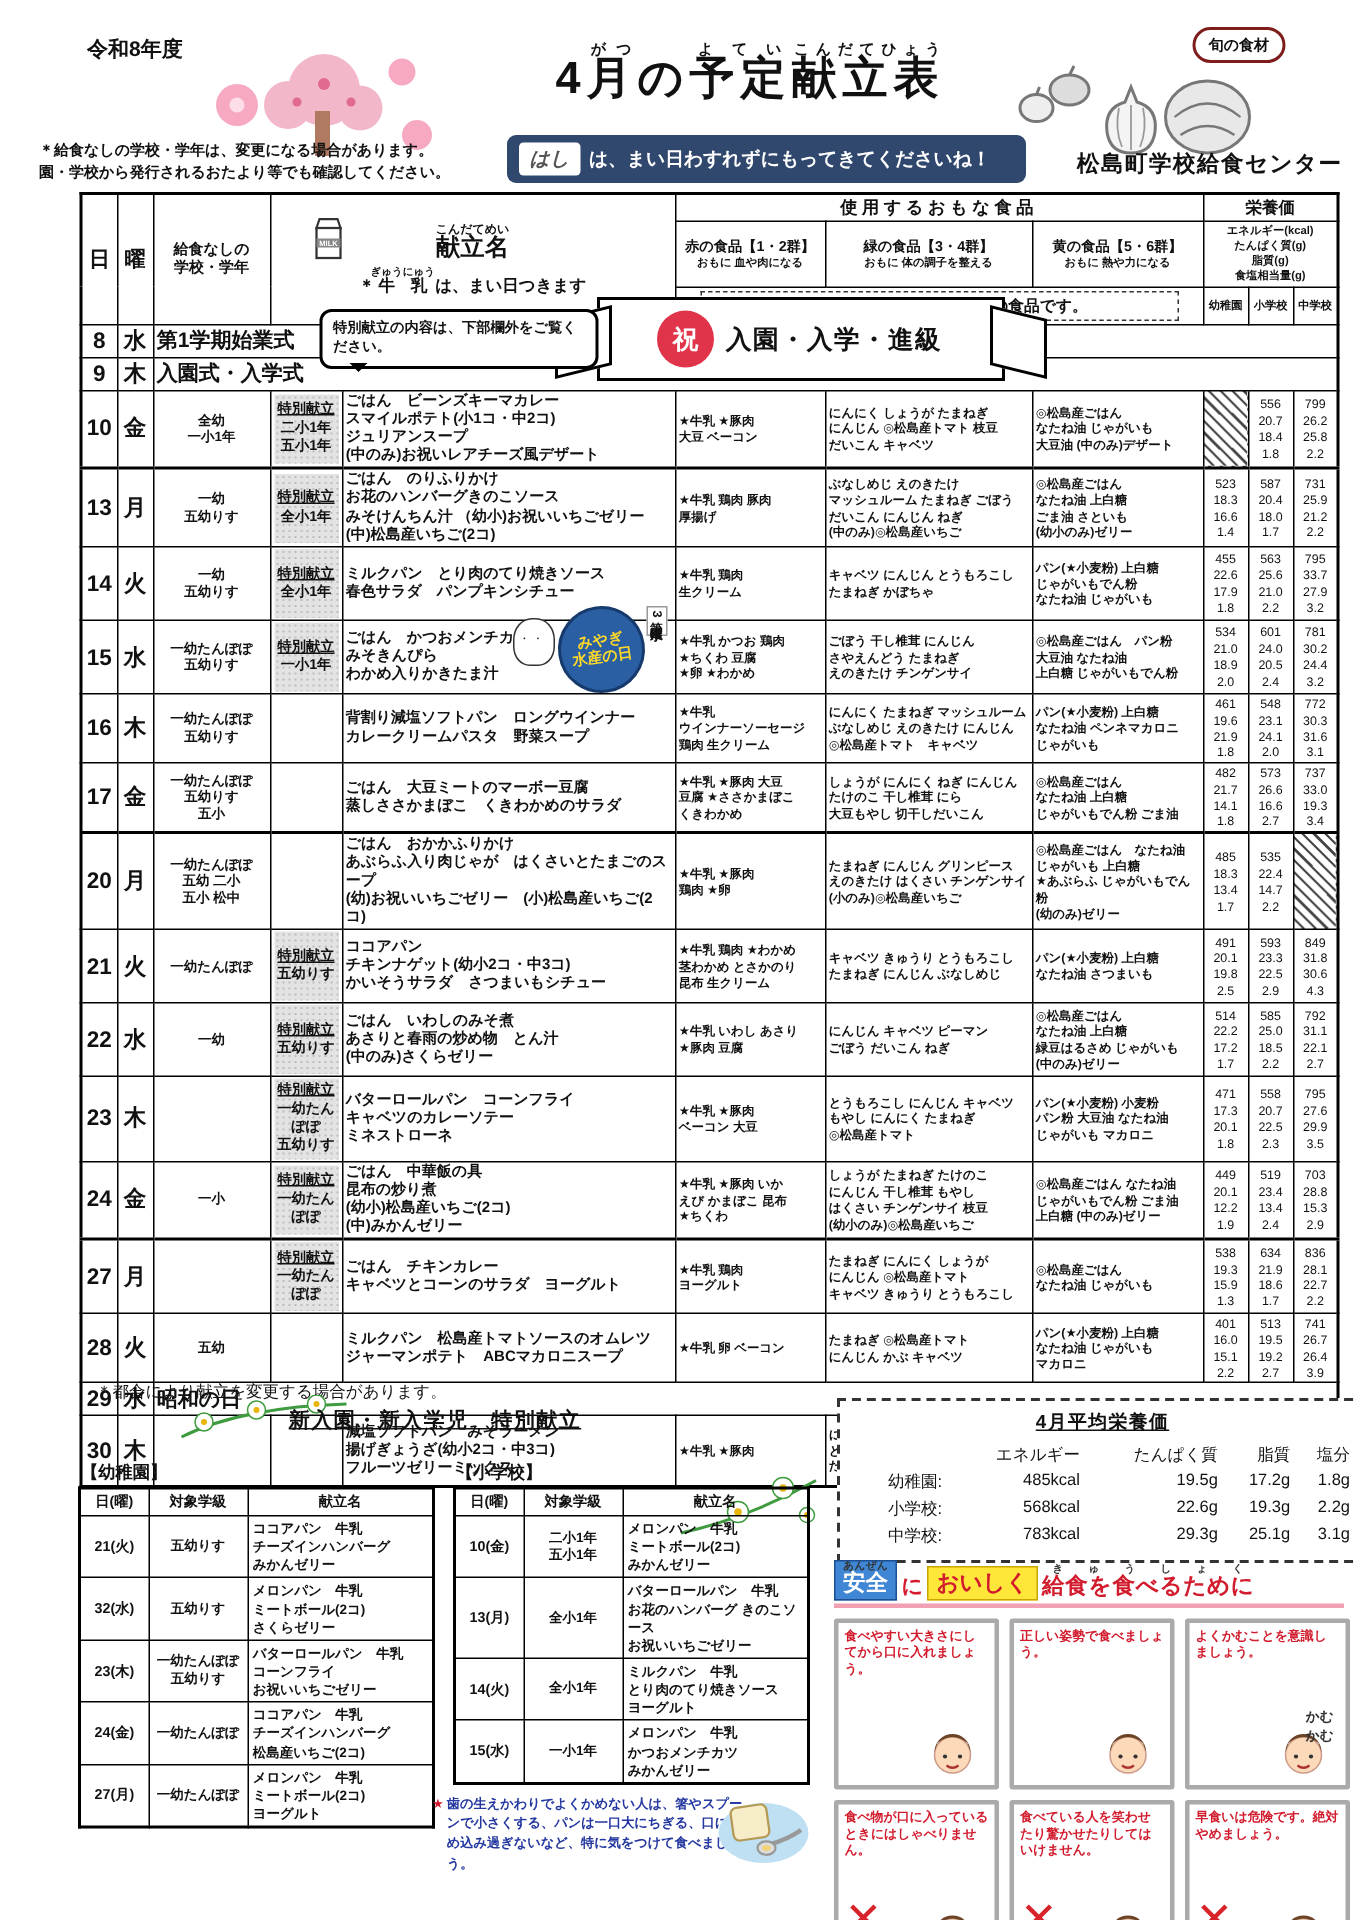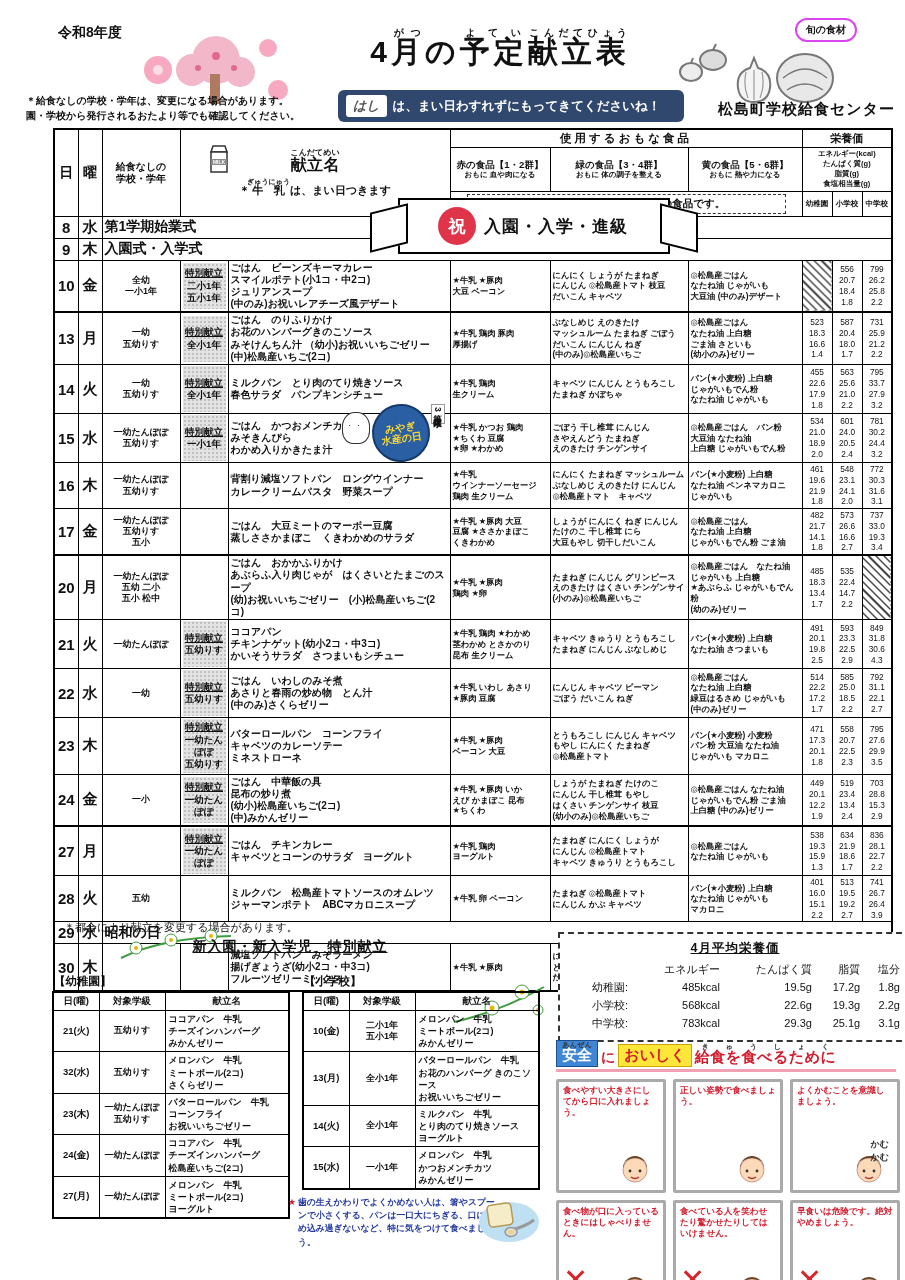--- a/index.html
+++ b/index.html
@@ -8,21 +8,21 @@
   
   .year{position:absolute;left:58px;top:24px;font-size:14px;font-weight:bold;}
   .notes-left{position:absolute;left:26px;top:94px;font-size:10px;font-weight:bold;line-height:1.45;white-space:pre-line;}
   .title-wrap{position:absolute;left:320px;top:28px;width:360px;text-align:center;}
   .main-title{font-size:30px;font-weight:bold;letter-spacing:4px;}
   .main-title rt{font-size:10px;letter-spacing:1px;font-weight:bold;}
   .banner{position:absolute;left:338px;top:90px;width:330px;background:#31486e;border-radius:6px;
           color:#fff;font-size:12.5px;font-weight:bold;display:flex;align-items:center;padding:5px 8px;gap:6px;}
   .banner .hashi{background:#fff;color:#555;border-radius:3px;padding:2px 7px;font-size:13px;font-weight:bold;font-style:italic;}
   .center-name{position:absolute;right:10px;top:100px;font-size:15px;font-weight:bold;letter-spacing:1px;}
-  .shun-bubble{position:absolute;right:48px;top:18px;border:2px solid #d946ef;border-radius:14px;
+  .shun-bubble{position:absolute;right:48px;top:18px;border:2px solid #7f1d1d;border-radius:14px;
                font-size:10px;font-weight:bold;padding:3px 9px;background:#fff;}
   .veg-svg{position:absolute;right:60px;top:38px;}
   .sakura-svg{position:absolute;left:128px;top:30px;}
   
   .menu-table{position:absolute;left:53px;top:128px;width:838px;border-collapse:collapse;table-layout:fixed;border:2px solid #000;}
   .menu-table th,.menu-table td{border:1.2px solid #000;padding:1px 2px;vertical-align:middle;}
   .menu-table tr.wk td{border-top-width:2.5px;}
   th{font-weight:bold;}
   .h-day{font-size:14px;}
   .h-school{font-size:10px;line-height:1.2;white-space:pre-line;}
@@ -696,20 +696,21 @@
 22.3
 2.2</td>
     <td class="c-nut">842
 26.8
 29.7
 3.0</td>
   </tr>
       </tbody>
   </table>
 
+  <div class="callout">特別献立の内容は、下部欄外をご覧ください。</div>
   <div class="ribbon">
     <span class="shuku">祝</span>
     <span class="rb-text">入園・入学・進級</span>
   </div>
   <div class="fish-badge">
     <div class="onigiri"></div>
     <div class="fish-circ">みやぎ
 水産の日</div>
     <div class="fish-vert">第3水曜日は</div>
   </div>

